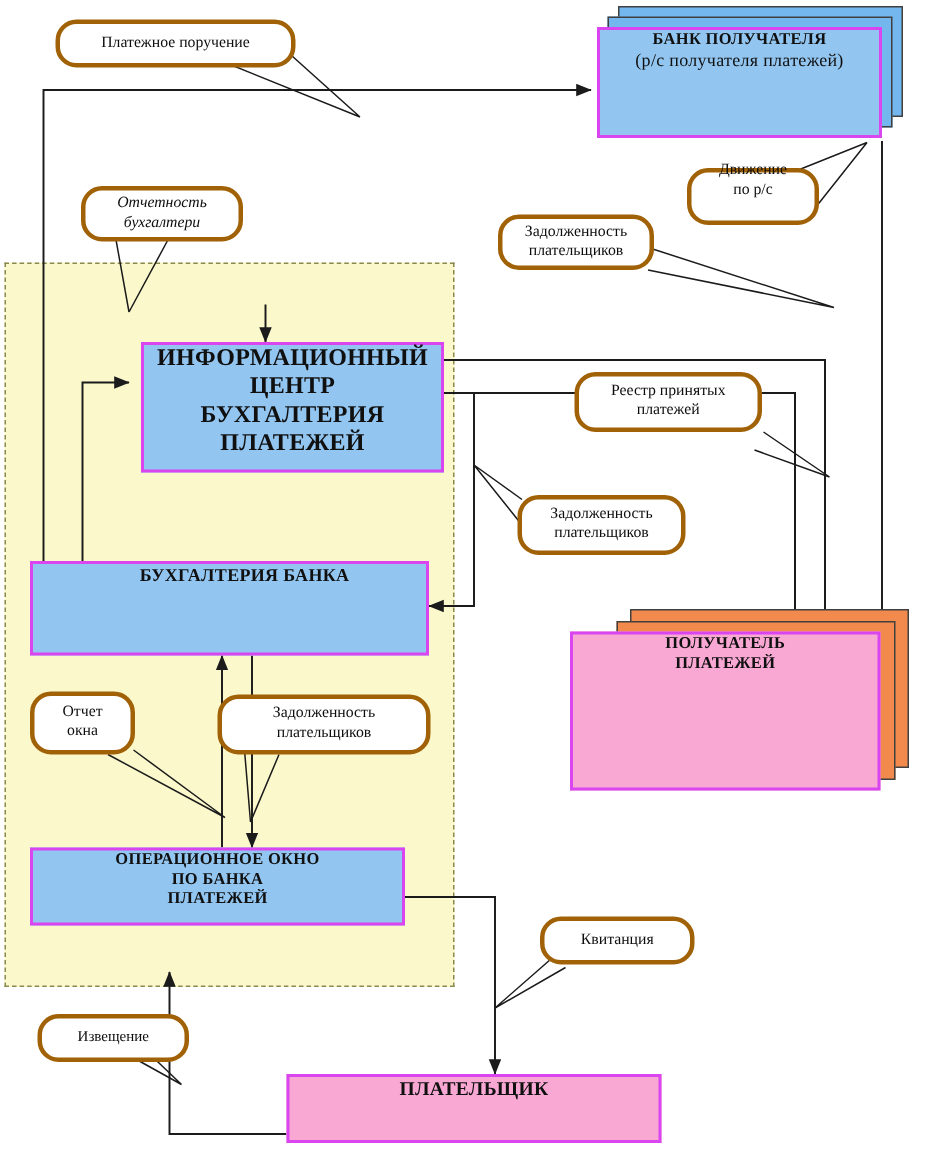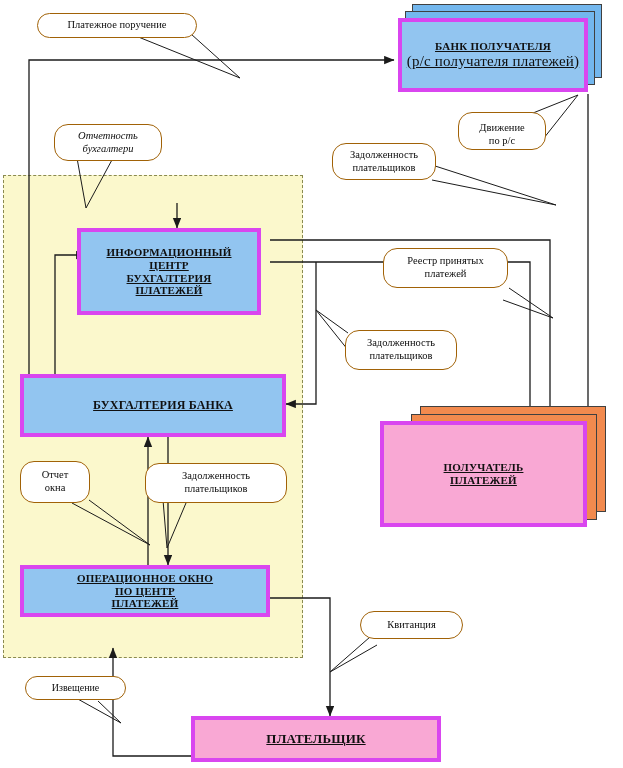--- a/index.html
+++ b/index.html
@@ -16,51 +16,50 @@
     position:absolute;
     background:#FBF8CC;
     border:1px dashed #8a8a50;
     box-sizing:border-box;
   }
 
   
   .box{
     position:absolute;
     box-sizing:border-box;
-    border:4px solid #d946ef;
-    display:flex;align-items:center;justify-content:center;
+    border:2px solid #d946ef;
+    display:flex;justify-content:center;
     text-align:center;
     font-weight:bold;
     color:#101010;
     letter-spacing:.2px;
     line-height:1.18;
-    text-decoration:underline;
   }
   .blue{background:#92C5F0;}
   .orange{background:#f9a8d4;}
 
   
   .stack{position:absolute;box-sizing:border-box;border:1px solid #404040;}
   .stack.blue{background:#73B7EE;}
   .stack.orange{background:#F28A4E;}
 
   
   .callout{
     position:absolute;
     background:#ffffff;
-    border:1px solid #a16207;
+    border:3px solid #a16207;
     border-radius:14px;
     display:flex;align-items:center;justify-content:center;
     text-align:center;
     font-size:10.5px;
     line-height:1.22;
     color:#0d0d0d;
     box-sizing:border-box;
     z-index:6;
-    padding:1px 4px;
+    padding:13px 4px;
   }
   .callout.sm{font-size:10px;}
 </style>
 </head>
 <body>
 
 <div id="stage">
 
   <div class="zone" style="left:3px;top:175px;width:300px;height:483px;"></div>
 
@@ -107,41 +106,41 @@
       <path d="M370,637 L330,672 M377,645 L330,672"></path>
       <path d="M76,698 L121,723 M98,701 L121,723"></path>
     </g>
   </svg>
 
   <div class="stack blue" style="left:412px;top:4px;width:190px;height:74px;"></div>
   <div class="stack blue" style="left:405px;top:11px;width:190px;height:74px;"></div>
   <div class="box blue" style="left:398px;top:18px;width:190px;height:74px;font-size:11px;">
     <div>
       <div>БАНК ПОЛУЧАТЕЛЯ</div>
-      <div style="font-weight:normal;font-size:15px;">(р/с получателя платежей)</div>
-    </div>
-  </div>
-
-  <div class="box blue" style="left:77px;top:228px;width:184px;height:87px;font-size:11px;">
+      <div style="font-weight:normal;font-size:12px;">(р/с получателя платежей)</div>
+    </div>
+  </div>
+
+  <div class="box blue" style="left:94px;top:228px;width:202px;height:87px;font-size:16px;">
     <div>
       <div>ИНФОРМАЦИОННЫЙ</div>
       <div>ЦЕНТР</div>
       <div>БУХГАЛТЕРИЯ</div>
       <div>ПЛАТЕЖЕЙ</div>
     </div>
   </div>
 
   <div class="box blue" style="left:20px;top:374px;width:266px;height:63px;font-size:12px;padding-left:20px;">
     <div>БУХГАЛТЕРИЯ БАНКА</div>
   </div>
 
   <div class="box blue" style="left:20px;top:565px;width:250px;height:52px;font-size:11px;">
     <div>
       <div>ОПЕРАЦИОННОЕ ОКНО</div>
-      <div>ПО ЦЕНТР</div>
+      <div>ПО БАНКА</div>
       <div>ПЛАТЕЖЕЙ</div>
     </div>
   </div>
 
   <div class="stack orange" style="left:420px;top:406px;width:186px;height:106px;"></div>
   <div class="stack orange" style="left:411px;top:414px;width:186px;height:106px;"></div>
   <div class="box orange" style="left:380px;top:421px;width:207px;height:106px;font-size:11px;">
     <div>
       <div>ПОЛУЧАТЕЛЬ</div>
       <div>ПЛАТЕЖЕЙ</div>

